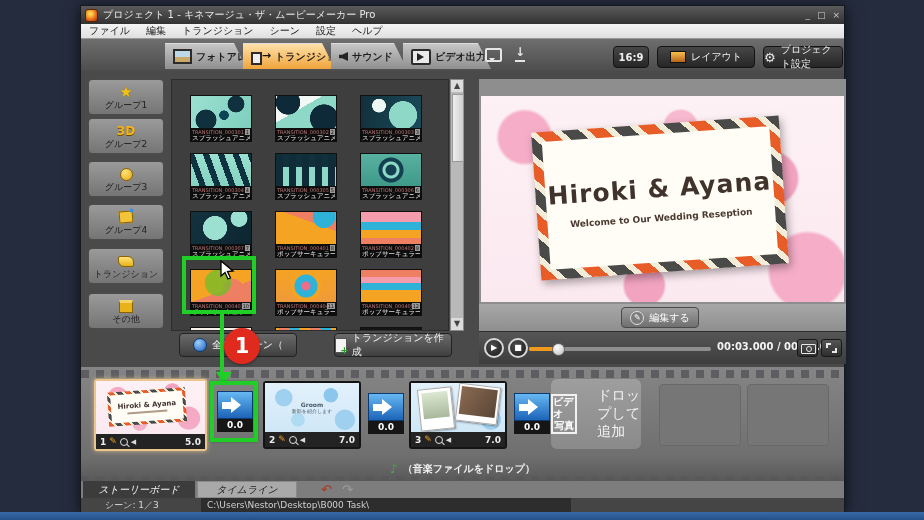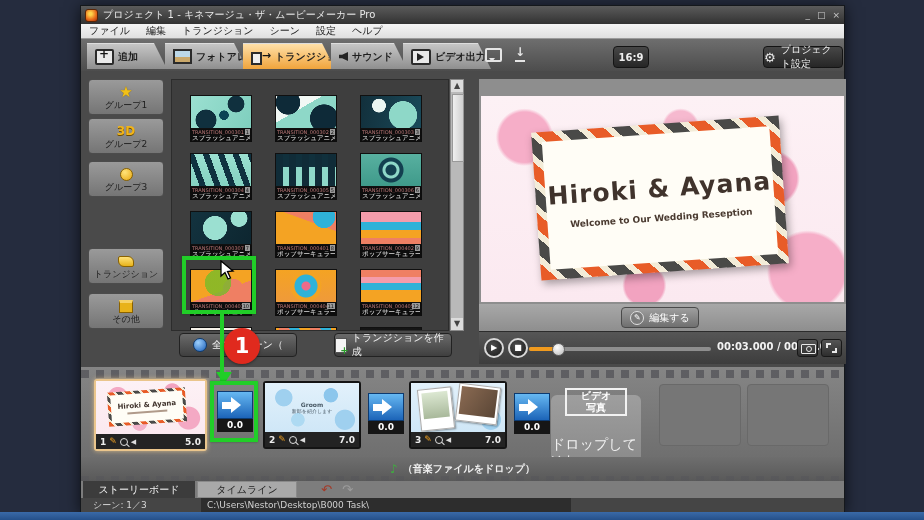--- a/index.html
+++ b/index.html
@@ -141,35 +141,35 @@
   .mini-card-line{width:40px;height:2px;background:#b09a8a;}
   .clip2-title{font-size:6px;font-weight:bold;color:#4a5a66;text-align:center;line-height:7px;}
   .clip2-sub{font-size:5px;color:#4a5a66;text-align:center;line-height:6px;}
   .polaroid{position:absolute;background:#fff;border:1px solid #aaa;box-shadow:1px 1px 2px rgba(0,0,0,.4);}
   .trans-btn{position:absolute;width:36px;}
   .trans-sq{width:36px;height:28px;background:linear-gradient(#66b8f2,#1c64b8);border:1px solid #0c3a70;box-sizing:border-box;display:flex;align-items:center;justify-content:center;}
   .trans-arrow{display:flex;align-items:center;}
   .trans-arrow i{display:block;width:9px;height:7px;background:#fff;}
   .trans-arrow b{display:block;width:0;height:0;border:8px solid transparent;border-left:10px solid #fff;}
   .trans-val{width:36px;height:13px;background:#161616;color:#fff;font-size:9px;font-weight:bold;text-align:center;line-height:13px;box-sizing:border-box;}
-  .dropzone{position:absolute;left:470px;top:373px;width:90px;height:70px;background:linear-gradient(#9e9e9e,#8a8a8a);border-radius:6px;display:flex;flex-direction:column;align-items:center;justify-content:center;gap:20px;margin-top:16px;}
+  .dropzone{position:absolute;left:470px;top:373px;width:90px;height:70px;background:linear-gradient(#9e9e9e,#8a8a8a);border-radius:6px;display:flex;flex-direction:row;align-items:center;justify-content:center;gap:20px;}
   .drop-box{width:58px;height:36px;border:2px solid #f2f2f2;display:flex;flex-direction:column;align-items:center;justify-content:center;color:#fff;font-size:10px;font-weight:bold;line-height:12px;}
   .drop-hint{color:#f2f2f2;font-size:14px;}
   .empty-slot{position:absolute;top:378px;width:80px;height:60px;background:#767676;border:1px solid #696969;border-radius:4px;}
   .music-row{position:absolute;left:0;top:451px;width:100%;height:24px;background:linear-gradient(#6e6e6e,#595959);display:flex;align-items:center;justify-content:center;gap:5px;}
   .music-note{color:#3fae3f;font-size:12px;}
   .music-hint{color:#f0f0f0;font-size:10px;font-weight:bold;}
   
-  .bottom-tabs{position:absolute;left:0;top:475px;width:100%;height:17px;background:#7d7d7d;}
+  .bottom-tabs{position:absolute;left:0;top:475px;width:100%;height:17px;background:#7d7d7d;font-style:italic;}
   .btab{position:absolute;top:0;height:17px;display:flex;align-items:center;justify-content:center;font-size:10px;box-sizing:border-box;}
   .btab.active{background:#3c3c3c;color:#f0f0f0;}
   .btab.inactive{background:#a9a9a9;color:#222;border:1px solid #8a8a8a;}
   .undo-redo{position:absolute;left:240px;top:0;height:17px;display:flex;align-items:center;gap:10px;font-size:13px;}
   .statusbar{position:absolute;left:0;top:492px;width:100%;height:14px;background:#454545;display:flex;align-items:center;}
-  .status-scene{color:#d8d8d8;font-size:9px;padding-left:12px;width:120px;box-sizing:border-box;}
+  .status-scene{color:#d8d8d8;font-size:9px;padding-left:24px;width:120px;box-sizing:border-box;}
   .status-path{background:#2d2d2d;color:#d0d0d0;font-size:9px;height:14px;line-height:14px;width:370px;padding-left:6px;box-sizing:border-box;}
   .taskbar{position:absolute;left:0;top:512px;width:924px;height:8px;background:linear-gradient(#3a6aa8,#25508a);}
   
   .anno-box{position:absolute;border:4px solid #21ce28;box-sizing:border-box;box-shadow:0 0 2px rgba(0,80,0,.5);}
   .anno-line{position:absolute;left:220px;top:312px;width:4px;height:70px;background:#21ce28;}
   .anno-arrowhead{position:absolute;left:216px;top:372px;width:0;height:0;border:8px solid transparent;border-top:12px solid #21ce28;}
   .anno-badge{position:absolute;left:224px;top:328px;width:36px;height:36px;border-radius:50%;background:#e02a1e;color:#fff;font-size:21px;font-weight:bold;display:flex;align-items:center;justify-content:center;box-shadow:0 1px 3px rgba(0,0,0,.4);}
 </style>
 </head>
 <body>
@@ -190,24 +190,20 @@
     <div class="menubar">
       <span>ファイル</span>
       <span>編集</span>
       <span>トランジション</span>
       <span>シーン</span>
       <span>設定</span>
       <span>ヘルプ</span>
     </div>
 
     <div class="toolbar">
-      <div class="tab" style="left:6px;width:80px">
-        <span class="ticon ic-add"></span>
-        <span class="tlbl">追加</span>
-      </div>
       <div class="tab" style="left:84px;width:82px">
         <span class="ticon ic-photo"></span>
         <span class="tlbl">フォトアレ...</span>
       </div>
       <div class="tab active" style="left:162px;width:92px">
         <span class="ticon ic-trans"></span>
         <span class="tlbl">トランジション</span>
       </div>
       <div class="tab" style="left:250px;width:76px">
         <span class="ticon ic-sound"></span>
@@ -217,20 +213,24 @@
         <span class="ticon ic-video"></span>
         <span class="tlbl">ビデオ出力</span>
       </div>
 
       <span class="ic-bubble" style="position:absolute;left:404px;top:9px"></span>
       <span class="ic-download" style="position:absolute;left:434px;top:8px">↓</span>
 
       <div class="tb-right-btn" style="left:532px;width:36px">
         <span style="font-weight:bold">16:9</span>
       </div>
+      <div class="tb-right-btn" style="left:576px;width:98px">
+        <span class="ic-layout"></span>
+        <span>レイアウト</span>
+      </div>
       <div class="tb-right-btn" style="left:682px;width:80px">
         <span class="ic-gear">⚙</span>
         <span>プロジェクト設定</span>
       </div>
     </div>
 
     <div class="side-btn" style="top:73px">
       <span class="side-ic">
           <span class="ic-star">★</span>
         </span>
@@ -240,20 +240,26 @@
       <span class="side-ic">
           <span class="ic-3d">3D</span>
         </span>
       <span class="slbl">グループ2</span>
     </div>
     <div class="side-btn" style="top:155px">
       <span class="side-ic">
           <span class="ic-gem"></span>
         </span>
       <span class="slbl">グループ3</span>
+    </div>
+    <div class="side-btn" style="top:198px">
+      <span class="side-ic">
+          <span class="ic-notes"></span>
+        </span>
+      <span class="slbl">グループ4</span>
     </div>
     <div class="side-btn" style="top:242px">
       <span class="side-ic">
           <span class="ic-scroll"></span>
         </span>
       <span class="slbl">トランジション</span>
     </div>
     <div class="side-btn" style="top:287px">
       <span class="side-ic">
           <span class="ic-box"></span>

